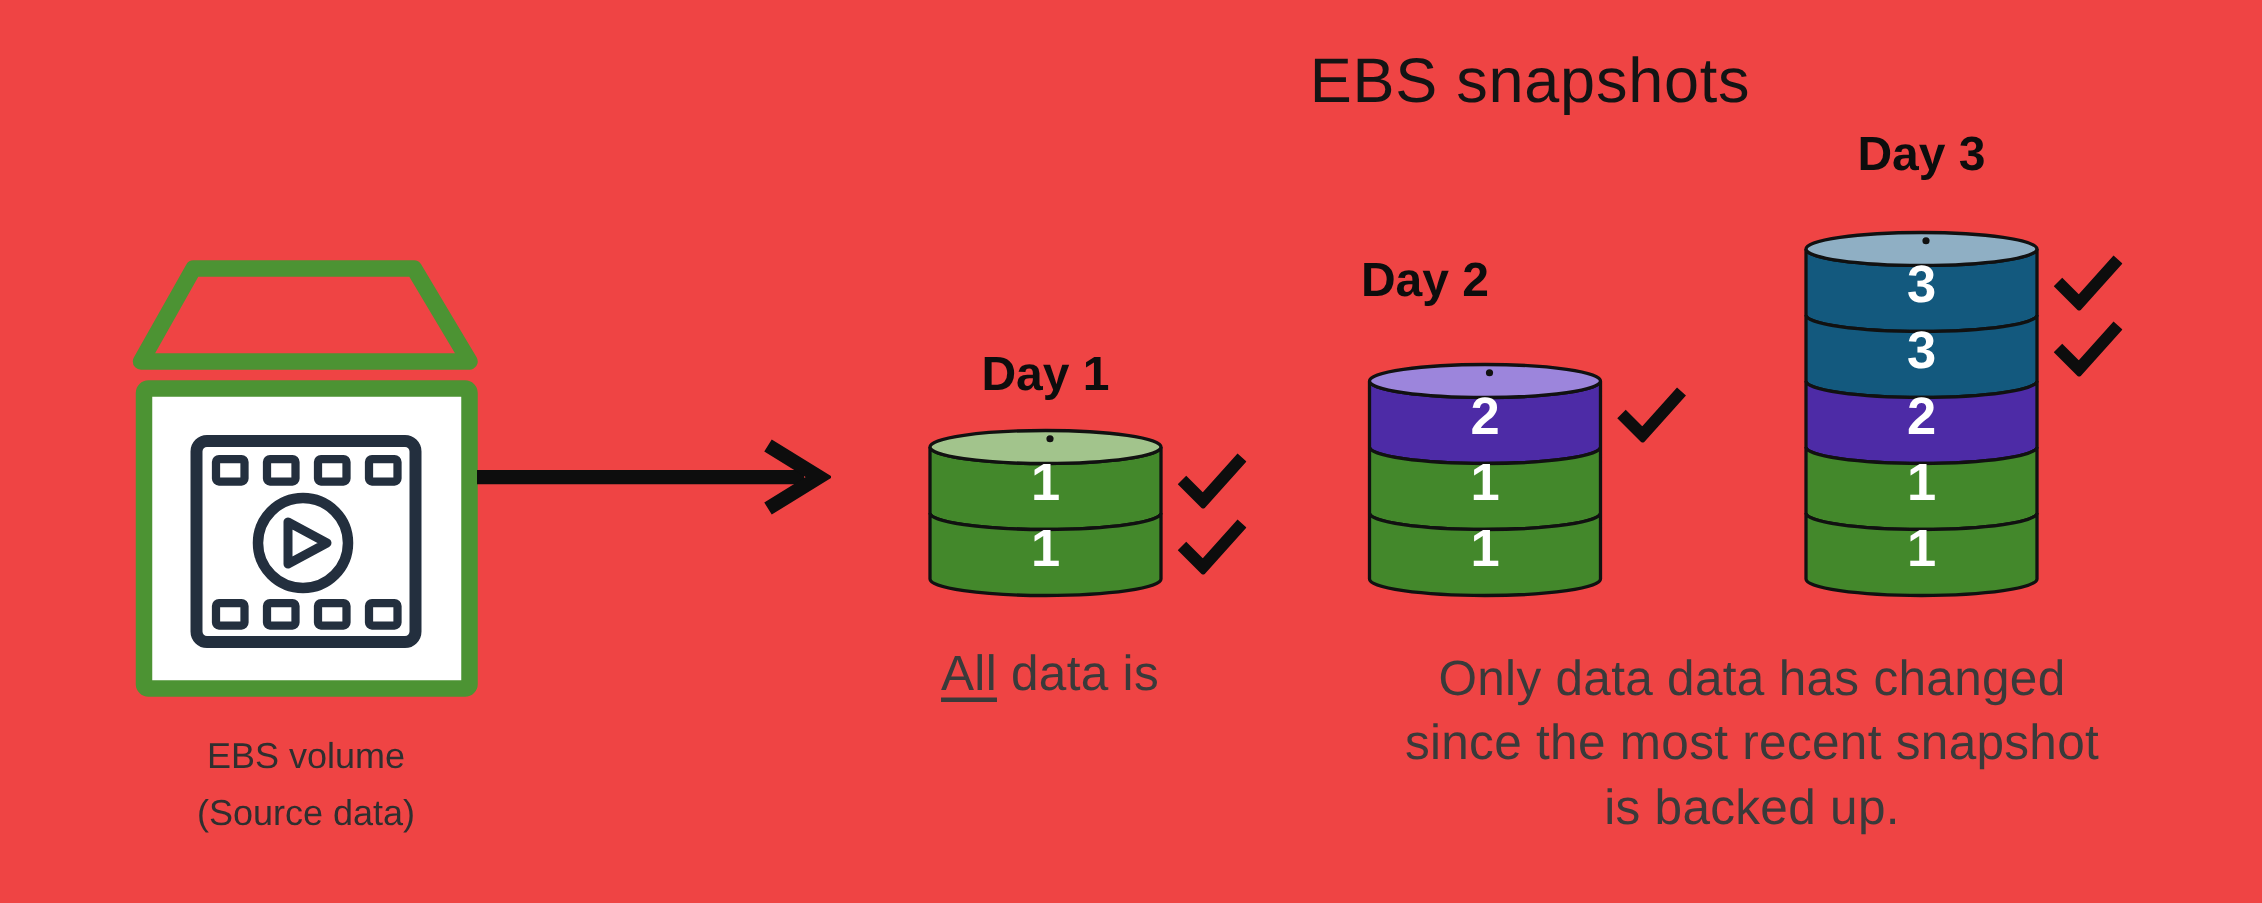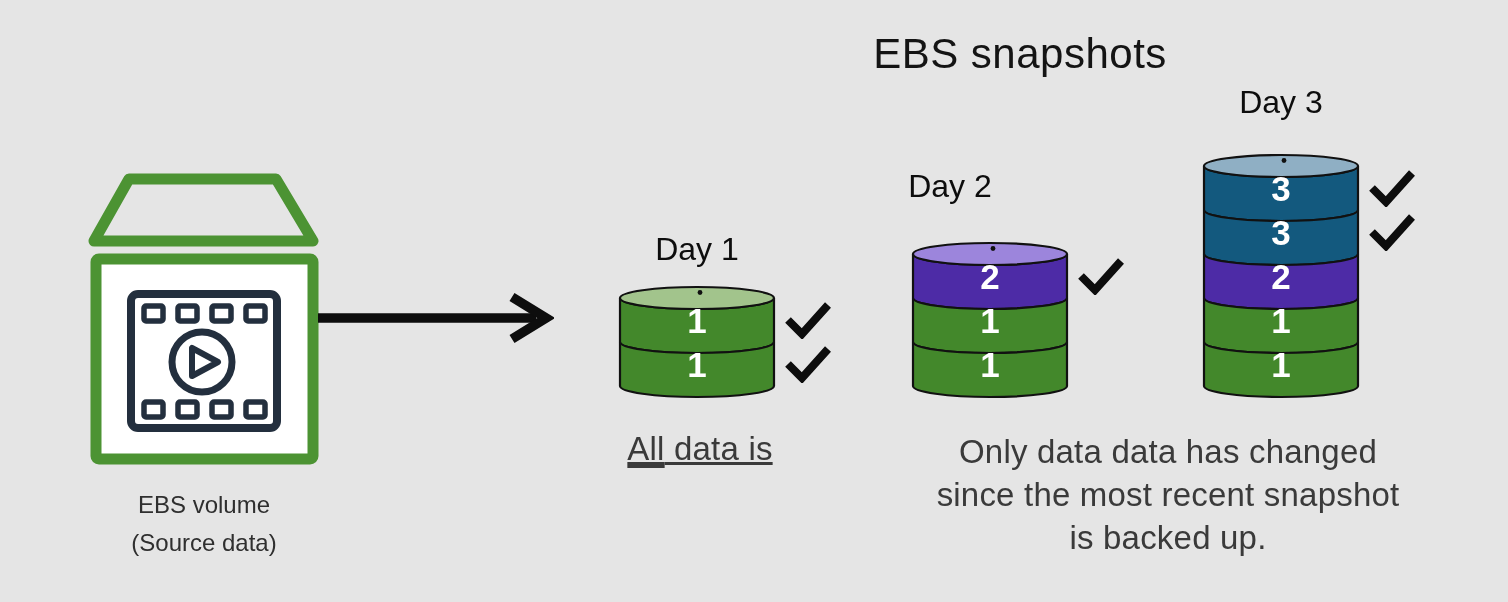--- a/index.html
+++ b/index.html
@@ -1,18 +1,18 @@
 <!DOCTYPE html>
 <html style="--icon-green: #4C9333; --icon-navy: #232F3E; --ink: #0D0D0D;"><head>
 <meta charset="utf-8">
 <style>
   html,body { margin:0; padding:0; background:#ffffff; }
   .canvas {
     position:relative; width:1508px; height:602px;
-    background:#e5e5e5; overflow:hidden;
+    background:#ef4444; overflow:hidden;
     font-family:"Liberation Sans","DejaVu Sans",sans-serif;
     color:#0d0d0d;
   }
   .abs { position:absolute; }
   .title {
     left:770px; top:30px; width:500px;
     text-align:center; font-size:42px; font-weight:400; color:#141414;
     letter-spacing:0.5px;
   }
   .ebs-icon { left:85px; top:172px; }
@@ -23,30 +23,30 @@
   .ebs-icon .ring  { fill:none; stroke:var(--icon-navy); stroke-width:7; }
   .ebs-icon .play  { fill:none; stroke:var(--icon-navy); stroke-width:6; stroke-linejoin:round; }
   .src-label {
     left:54px; top:486px; width:300px;
     text-align:center; font-size:24px; line-height:38px; color:#2f2f2f;
   }
   .arrow-svg { left:314px; top:290px; }
   .arrow-svg path { fill:none; stroke:var(--ink); stroke-width:9.5; stroke-linejoin:miter; }
   .day-label {
     position:absolute; width:180px; text-align:center;
-    font-size:32px; font-weight:normal; color:#0d0d0d;
+    font-size:32px; font-weight:bold; color:#0d0d0d;
   }
   .cyl { position:absolute; }
   .check { position:absolute; }
   .check path { fill:none; stroke:var(--ink); stroke-width:8; stroke-linejoin:miter; }
   .caption {
     position:absolute; text-align:center;
     font-size:33px; color:#3a3a3a; letter-spacing:0.2px;
   }
-  .caption-day1 { left:550px; top:427px; width:300px; line-height:44px;text-decoration:underline; }
+  .caption-day1 { left:550px; top:427px; width:300px; line-height:44px; }
   .caption-inc  { left:888px; top:430px; width:560px; line-height:43px; }
   .ul {
     text-decoration:underline;
     text-decoration-thickness:2.5px;
     text-underline-offset:5px;
   }
 </style>
 </head>
 <body>
 

